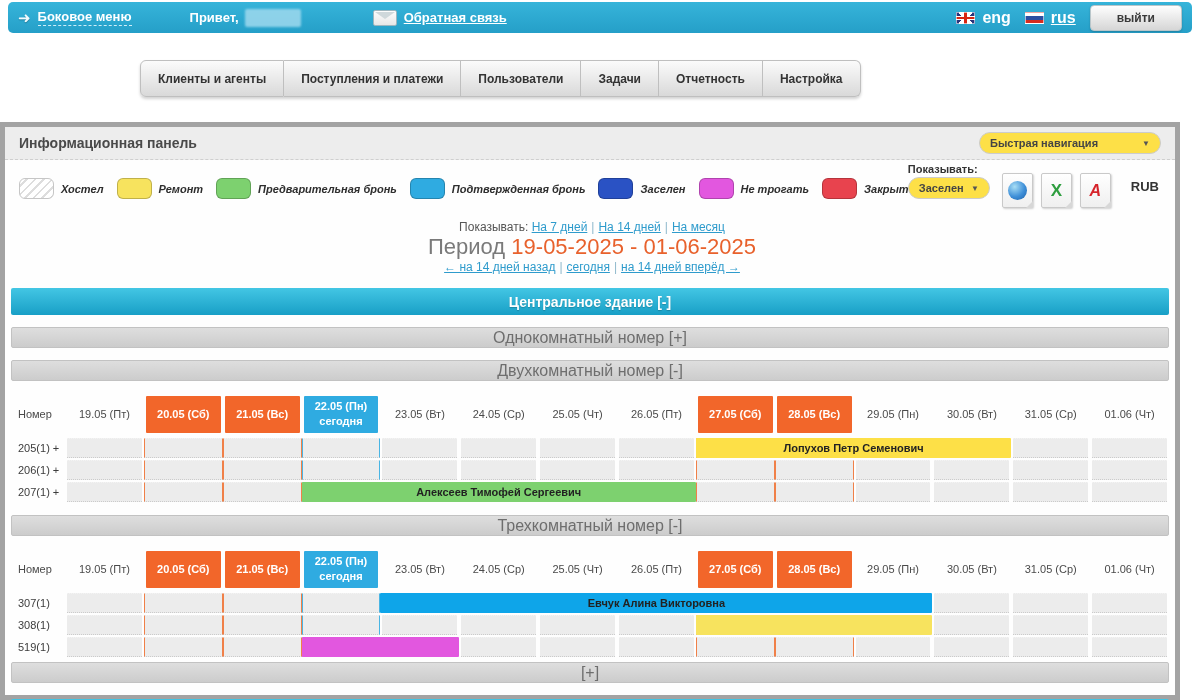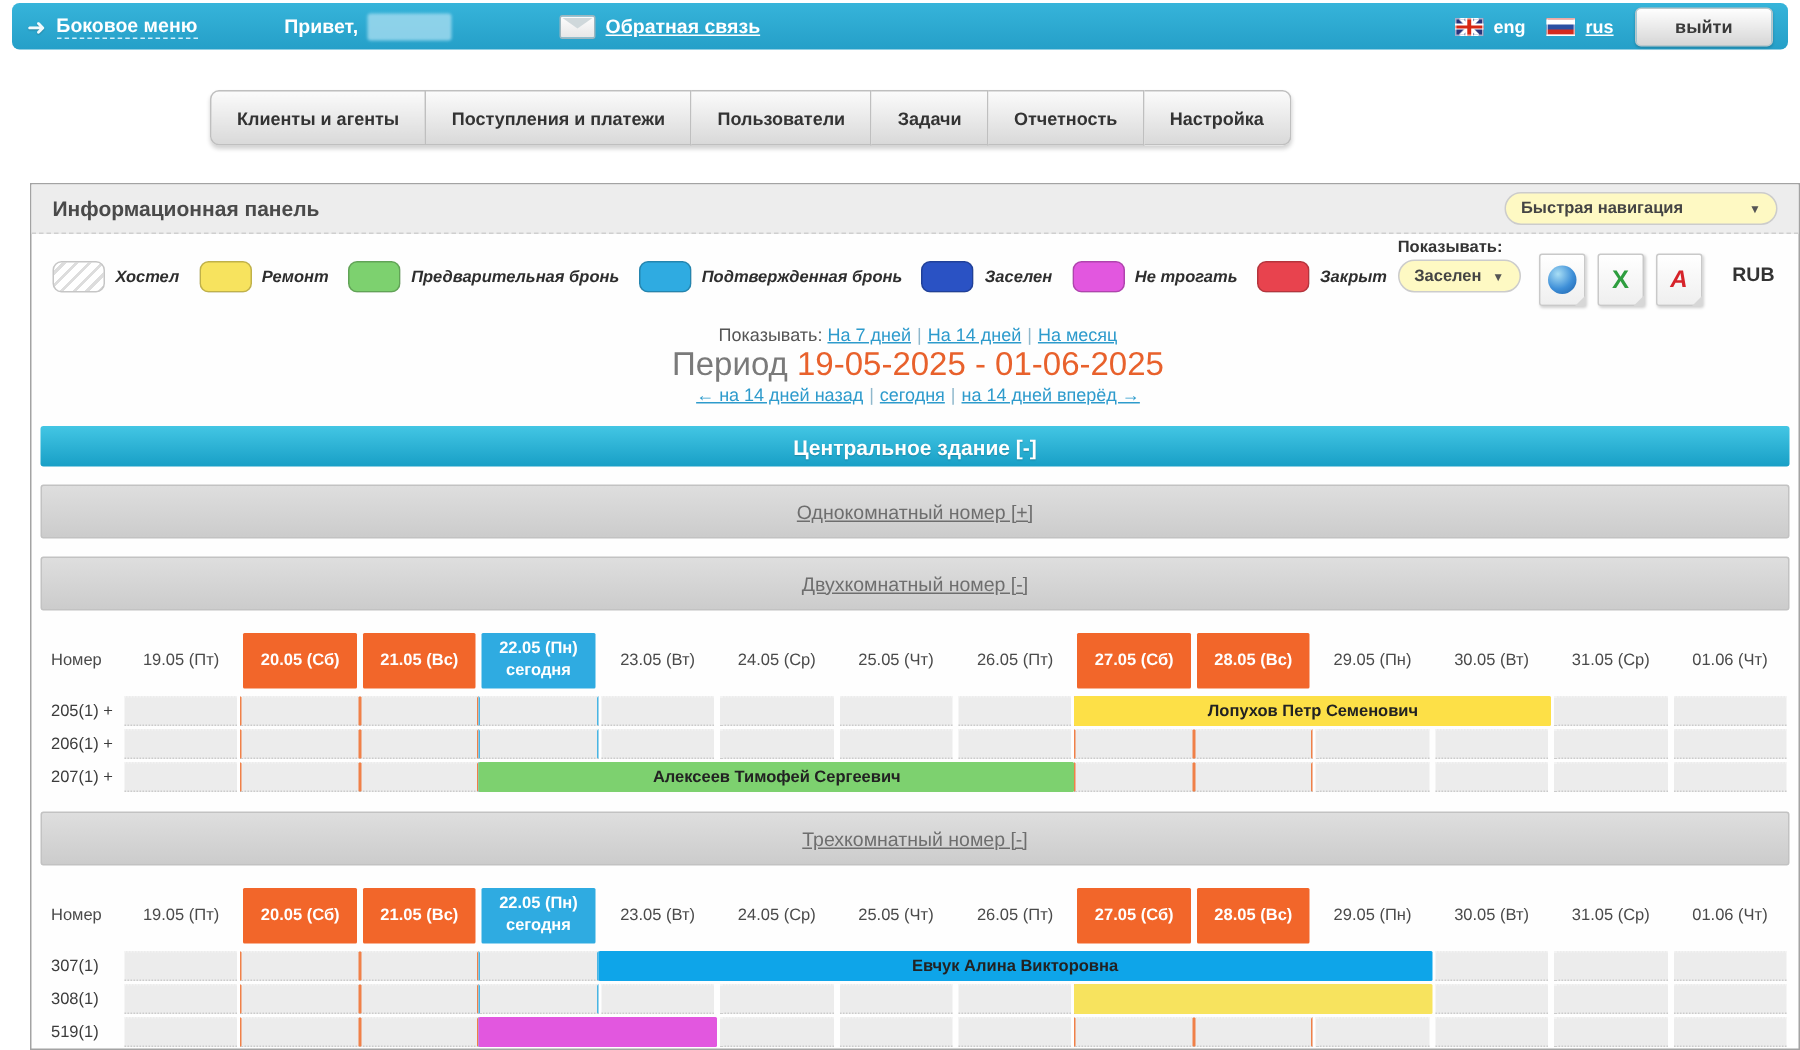--- a/index.html
+++ b/index.html
@@ -28,42 +28,42 @@
   .flag { width:19px; height:12px; border:1px solid rgba(255,255,255,.6); display:inline-block; }
   .flag-uk { background:
       linear-gradient(to bottom, transparent 40%, #d62612 40%, #d62612 60%, transparent 60%),
       linear-gradient(to right, transparent 42%, #d62612 42%, #d62612 58%, transparent 58%),
       linear-gradient(to bottom, transparent 30%, #fff 30%, #fff 70%, transparent 70%),
       linear-gradient(to right, transparent 34%, #fff 34%, #fff 66%, transparent 66%),
       linear-gradient(135deg, transparent 44%, #fff 44%, #fff 56%, transparent 56%),
       linear-gradient(45deg, transparent 44%, #fff 44%, #fff 56%, transparent 56%),
       #29337a; }
   .flag-ru { background:linear-gradient(#fff 33%, #2a4fa2 33%, #2a4fa2 66%, #d52b1e 66%); }
-  .lang { color:#fff; font-weight:bold; font-size:12px; cursor:pointer; }
+  .lang { color:#fff; font-weight:bold; font-size:16px; cursor:pointer; }
   .lang.link { text-decoration:underline; }
   .logout-btn { background:linear-gradient(#fefefe,#d6d6d6); color:#3a3a3a; font-weight:bold;
     font-size:12px; border:1px solid #b9c6ca; border-radius:4px; padding:5px 26px;
     cursor:pointer; box-shadow:0 1px 2px rgba(0,0,0,.2); }
 
   
   .tabs { position:absolute; left:140px; top:60px; display:flex;
     border-radius:6px; box-shadow:0 2px 3px rgba(0,0,0,.18); }
   .tab { background:linear-gradient(#fbfbfb,#d9d9d9); border:1px solid #bfbfbf;
     border-left:none; padding:0 17px; height:37px; display:flex; align-items:center;
     font-size:12px; font-weight:bold; color:#333; cursor:pointer; white-space:nowrap; }
   .tab:first-child { border-left:1px solid #bfbfbf; border-radius:6px 0 0 6px; }
   .tab:last-child { border-radius:0 6px 6px 0; }
 
   
-  .panel { position:absolute; left:20px; top:122px; width:1180px; height:578px;
-    background:#fefefe; border:1px solid #a3a3a3; }
+  .panel { position:absolute; left:0; top:122px; width:1180px; height:578px;
+    background:#fefefe; border:5px solid #a3a3a3; }
   .panel-head { height:33px; background:#ededed; border-bottom:1px dashed #cfcfcf;
     display:flex; align-items:center; justify-content:space-between; padding:0 14px; }
   .panel-title { font-size:14px; font-weight:bold; color:#4a4a4a; }
-  .select { background:#fef9c3; border:1px solid #ccc; border-radius:11px; color:#444;
+  .select { background:#fde047; border:1px solid #ccc; border-radius:11px; color:#444;
     font-size:11px; font-weight:bold; display:flex; align-items:center;
     justify-content:space-between; cursor:pointer; padding:0 10px; }
   .qnav { width:182px; height:22px; }
   .caret { font-size:8px; color:#555; }
 
   
   .legend-row { position:relative; padding:13px 14px 6px; display:flex; align-items:center; min-height:50px; }
   .legend-item { display:flex; align-items:center; }
   .swatch { width:35px; height:21px; border-radius:6px; border:1px solid rgba(0,0,0,.22); }
   .swatch.hostel { background:repeating-linear-gradient(135deg,#fff 0 4px,#ddd 4px 6px); border-color:#c6c6c6; }
@@ -92,23 +92,23 @@
   .sep { color:#8fb8cc; margin:0 4px; }
   .period-center { font-size:22px; color:#7a7a7a; }
   .period-val { color:#e8612c; }
   .nav-links { font-size:12px; }
 
   
   .building-bar { margin:2px 6px 10px; height:27px; border-radius:2px;
     background:linear-gradient(#43c6e4,#189fc6); color:#fff; font-weight:bold; font-size:14px;
     display:flex; align-items:center; justify-content:center; cursor:pointer;
     text-shadow:0 1px 1px rgba(0,0,0,.2); }
-  .section-bar { margin:12px 6px; height:36px; border-radius:2px;
+  .section-bar { margin:12px 6px; height:21px; border-radius:2px;
     background:linear-gradient(#dedede,#cccccc); border:1px solid #c2c2c2; color:#6e6e6e;
-    font-size:13px; display:flex; align-items:center; justify-content:center; cursor:pointer;text-decoration:underline; }
+    font-size:16px; display:flex; align-items:center; justify-content:center; cursor:pointer; }
 
   
   .cal { margin:2px 6px; }
   .cal-head { display:grid; grid-template-columns:54px repeat(14,1fr); height:42px;
     align-items:center; margin-bottom:2px; }
   .room-head { font-size:11px; color:#4a4a4a; padding-left:7px; }
   .date-head { text-align:center; font-size:11px; color:#4a4a4a; }
   .date-head.weekend, .date-head.today { margin:2px 2px; height:37px; border-radius:1px;
     color:#fff; font-weight:bold; display:flex; flex-direction:column;
     align-items:center; justify-content:center; line-height:15px; }

